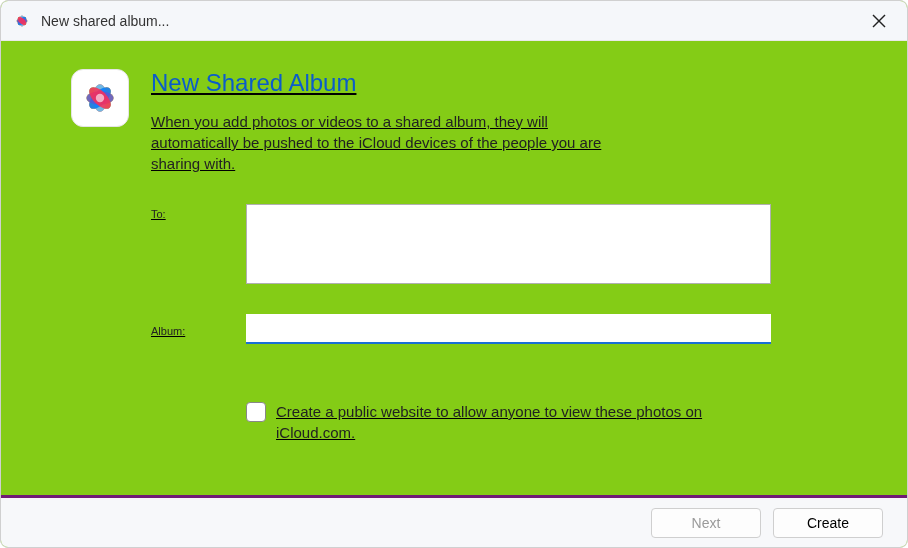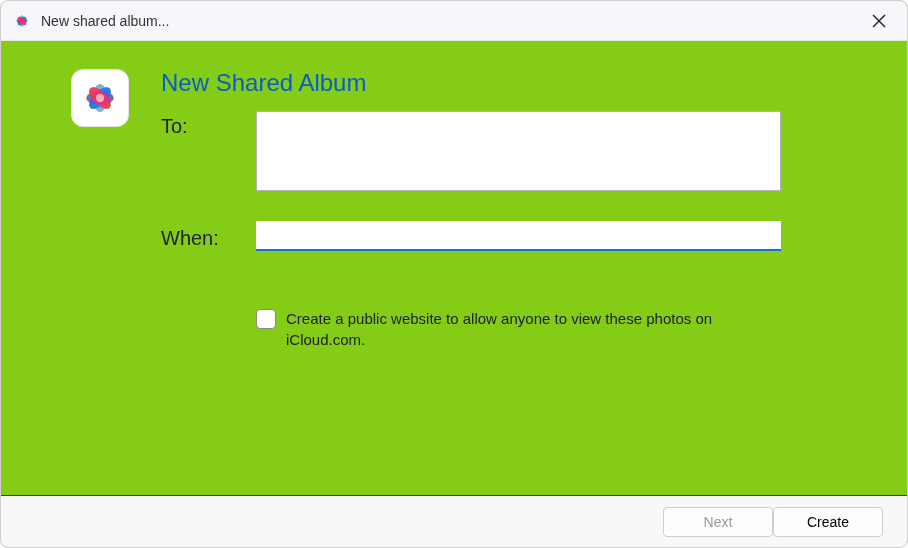--- a/index.html
+++ b/index.html
@@ -45,22 +45,23 @@
       display: flex;
       align-items: center;
       justify-content: center;
       cursor: pointer;
     }
     .close-btn svg { width: 14px; height: 14px; }
     .content {
       flex: 1;
       padding: 28px 40px 20px 70px;
       display: flex;
-      gap: 32px;
+      gap: 22px;
       overflow: auto;
+      text-decoration: underline;
     }
     .app-icon-box {
       width: 58px;
       height: 58px;
       border-radius: 12px;
       background: #fff;
       border: 1px solid #e5e5e5;
       display: flex;
       align-items: center;
       justify-content: center;
@@ -81,21 +82,21 @@
       margin-bottom: 30px;
       max-width: 470px;
     }
     .form-row {
       display: flex;
       align-items: flex-start;
       margin-bottom: 30px;
     }
     .form-label {
       width: 95px;
-      font-size: 20px;
+      font-size: 11px;
       color: #222;
       padding-top: 4px;
     }
     .to-field {
       flex: 1;
       height: 80px;
       border: 1px solid #b0b0b0;
       background: #fff;
       font-size: 14px;
       padding: 6px 8px;
@@ -133,25 +134,25 @@
     }
     .checkbox-label {
       font-size: 15px;
       color: #222;
       line-height: 1.4;
       max-width: 490px;
     }
     .footer {
       height: 52px;
       background: #f7f8fa;
-      border-top: 1px solid #701a75;
+      border-top: 3px solid #701a75;
       display: flex;
       justify-content: flex-end;
       align-items: center;
-      gap: 0;
+      gap: 12px;
       padding: 0 24px;
     }
     .btn {
       min-width: 110px;
       height: 30px;
       border: 1px solid #cfcfcf;
       border-radius: 4px;
       background: #fdfdfd;
       font-size: 14px;
       font-family: inherit;
@@ -204,28 +205,29 @@
           <ellipse rx="6.5" ry="13" fill="#007aff" opacity="0.85" transform="rotate(225)"></ellipse>
           <ellipse rx="6.5" ry="13" fill="#5856d6" opacity="0.85" transform="rotate(270)"></ellipse>
           <ellipse rx="6.5" ry="13" fill="#ff2d55" opacity="0.85" transform="rotate(315)"></ellipse>
           <circle r="4" fill="#fff" opacity="0.6"></circle>
         </g>
       </svg>
     </div>
 
     <div class="main">
       <h1 class="heading">New Shared Album</h1>
+      <p class="description">When you add photos or videos to a shared album, they will automatically be pushed to the iCloud devices of the people you are sharing with.</p>
 
       <div class="form-row">
         <label class="form-label">To:</label>
         <textarea class="to-field" style=""></textarea>
       </div>
 
       <div class="form-row" style="align-items:center;margin-bottom:0;">
-        <label class="form-label">When:</label>
+        <label class="form-label">Album:</label>
         <input type="text" class="name-field" value="" style="">
       </div>
 
       <div class="checkbox-row">
         <div class="checkbox"></div>
         <label class="checkbox-label">Create a public website to allow anyone to view these photos on iCloud.com.</label>
       </div>
     </div>
   </div>
 

